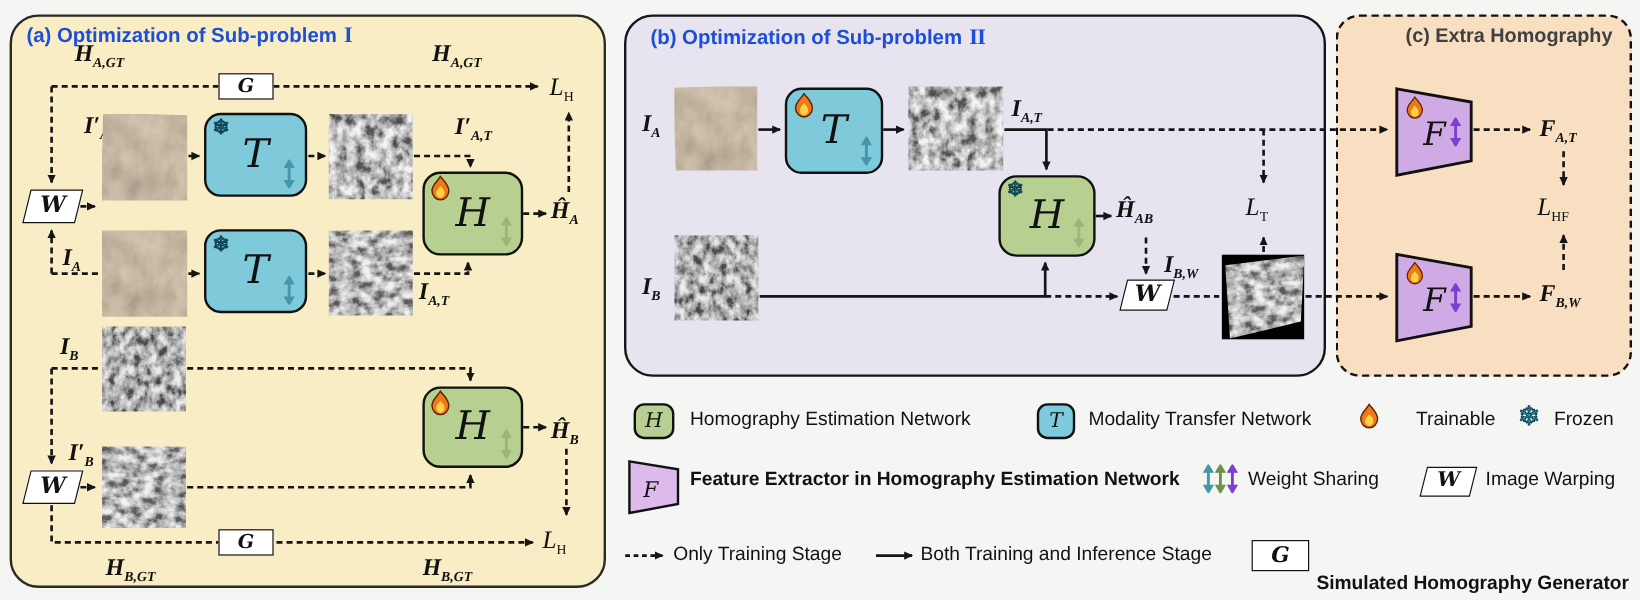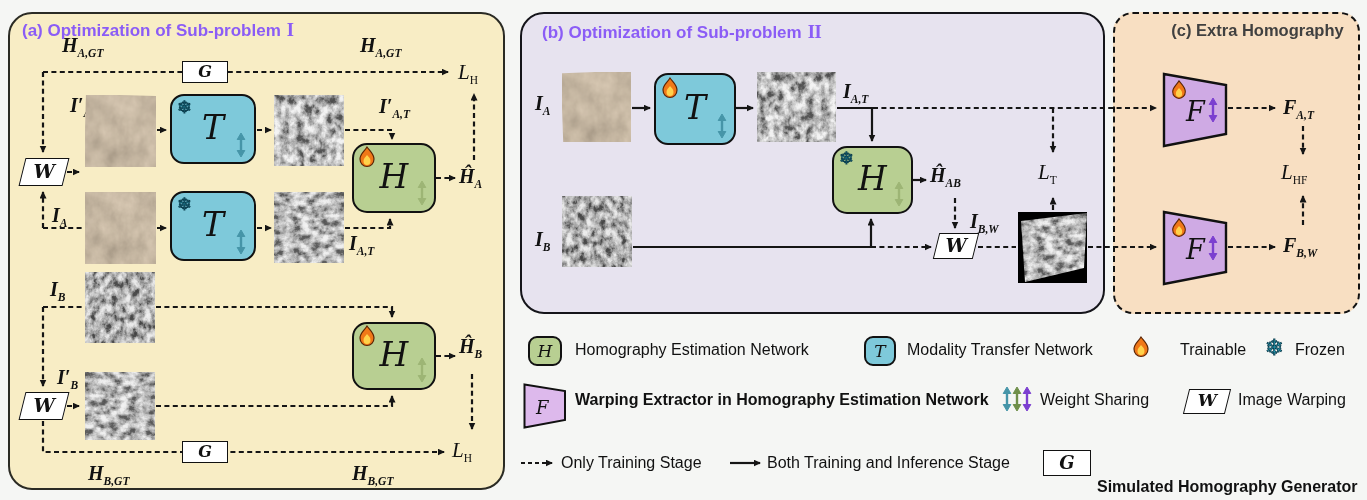--- a/index.html
+++ b/index.html
@@ -4,21 +4,21 @@
 <style>
   html,body{margin:0;padding:0;}
   body{
     width:1367px;height:500px;position:relative;overflow:hidden;
     background:#f5f6f4;font-family:"Liberation Sans",sans-serif;
   }
   .panel{position:absolute;box-sizing:border-box;}
   #panel-a{left:8px;top:12px;width:497px;height:478px;background:#f8edc5;border:2.4px solid #2b2b24;border-radius:24px;}
   #panel-b{left:520px;top:12px;width:585px;height:302px;background:#e7e3ef;border:2.4px solid #15151a;border-radius:24px;}
   #panel-c{left:1113px;top:12px;width:247px;height:302px;background:#f8dfc2;border:2.6px dashed #111;border-radius:20px;}
-  .ptitle{position:absolute;font-weight:bold;font-size:17px;color:#8b5cf6;white-space:nowrap;}
+  .ptitle{position:absolute;font-weight:bold;font-size:17px;color:#1d4ed8;white-space:nowrap;}
   .numeral{font-family:"Liberation Serif",serif;font-size:18.5px;font-weight:bold;letter-spacing:-0.5px;margin-left:6px;}
   .ctitle{position:absolute;width:289px;text-align:center;font-weight:bold;font-size:16.5px;color:#404040;line-height:20px;}
   .layer{position:absolute;left:0;top:0;width:1367px;height:500px;}
   .overlay{position:absolute;left:0;top:0;}
   .node{position:absolute;box-sizing:border-box;border:2.4px solid #111;}
   .tbox{background:#7ec9da;border-radius:14px;}
   .hbox{background:#b8cf92;border-radius:15px;}
   .nletter{position:absolute;left:0;right:0;top:50%;transform:translateY(-54%);
     text-align:center;font-family:"DejaVu Serif",serif;font-style:italic;font-size:33px;color:#111;}
   .wnode{position:absolute;box-sizing:border-box;background:#fff;border:1.8px solid #111;transform:skewX(-14deg);}
@@ -236,21 +236,21 @@
 
   <div class="node hbox" style="left:352px;top:322px;width:84px;height:68px;">
     <svg width="20" height="24" style="position:absolute;left:3px;top:1px;">
         <use href="#flame"></use>
       </svg>
     <span class="nletter">H</span>
     <svg width="10" height="24" style="position:absolute;right:7px;bottom:6px;">
         <use href="#varrow" fill="#9db575" stroke="#9db575"></use>
       </svg>
   </div>
-  <div class="vec" style="left:459px;top:335px;"><span>Ĥ</span><sub>B</sub></div>
+  <div class="vec" style="left:459px;top:348px;"><span>Ĥ</span><sub>B</sub></div>
 
   <div class="vec" style="left:57px;top:366px;"><span>I′</span><sub>B</sub></div>
   <div class="img" style="left:85px;top:372px;">
     <svg width="70" height="68">
         <rect width="70" height="68" filter="url(#fSar2)" transform="scale(-1,1) translate(-70,0)"></rect>
       </svg>
   </div>
   <div class="wnode" style="left:22px;top:392px;width:44px;height:28px;">
       <span>W</span>
     </div>
@@ -365,21 +365,21 @@
 
   <span class="snow" style="left:1265px;top:337px;font-size:22px;line-height:22px;">❄</span>
   <div class="legend-label" style="left:1295px;top:341px;">Frozen</div>
 
   <div class="img" style="left:523px;top:383px;">
     <svg width="44" height="46">
       <polygon points="1.5,1.5 42,8 42,37 1.5,44.5" fill="#ddb9ec" stroke="#111" stroke-width="2"></polygon>
       <text x="13" y="31" font-family="DejaVu Serif,serif" font-style="italic" font-size="18" fill="#111">F</text>
     </svg>
   </div>
-  <div class="legend-label b" style="left:575px;top:391px;">Warping Extractor in Homography Estimation Network</div>
+  <div class="legend-label b" style="left:575px;top:391px;">Feature Extractor in Homography Estimation Network</div>
 
   <svg width="10" height="24" style="position:absolute;left:1002px;top:387px;">
       <use href="#varrow" fill="#4695a8" stroke="#4695a8"></use>
     </svg>
   <svg width="10" height="24" style="position:absolute;left:1012px;top:387px;">
       <use href="#varrow" fill="#6f8f4a" stroke="#6f8f4a"></use>
     </svg>
   <svg width="10" height="24" style="position:absolute;left:1022px;top:387px;">
       <use href="#varrow" fill="#7b3fd0" stroke="#7b3fd0"></use>
     </svg>

